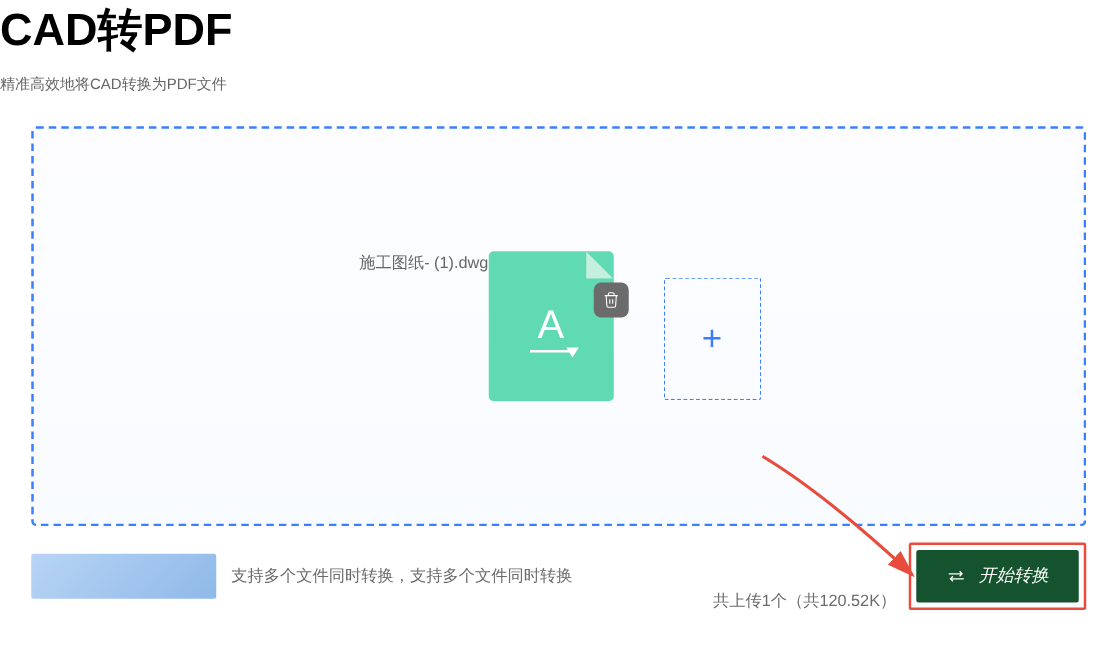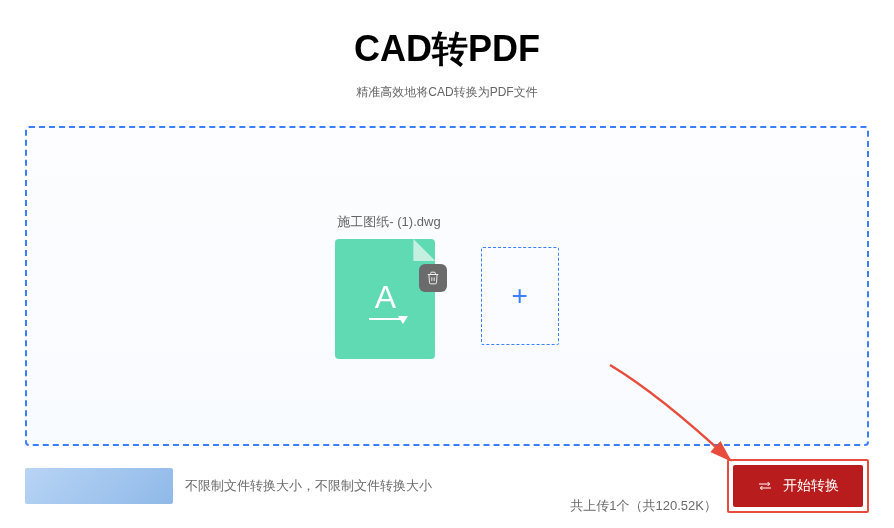--- a/index.html
+++ b/index.html
@@ -9,22 +9,21 @@
     }
     body {
       font-family: "Microsoft YaHei", Arial, sans-serif;
       background: #ffffff;
       width: 894px;
       height: 528px;
       position: relative;
       overflow: hidden;
     }
     .header {
-      text-align: center;
-      padding-top: 25px;
+      text-align: left;
     }
     .title {
       font-size: 36px;
       font-weight: bold;
       color: #000000;
       margin-bottom: 10px;
     }
     .subtitle {
       font-size: 12px;
       color: #666666;
@@ -36,21 +35,21 @@
       height: 320px;
       background: linear-gradient(to bottom, #fdfdff, #f8fbff);
       position: relative;
       display: flex;
       align-items: center;
       justify-content: center;
       gap: 40px;
     }
     .file-card {
       display: flex;
-      flex-direction: column;
+      flex-direction: row;
       align-items: flex-start;
       position: relative;
       justify-content: flex-end;
     }
     .file-name {
       font-size: 13px;
       color: #666666;
       margin-bottom: 8px;
       padding-left: 2px;
     }
@@ -158,30 +157,31 @@
       color: #6b6b6b;
       margin-right: 10px;
       margin-top: 40px;
     }
     .convert-btn-box {
       border: 2px solid #e74c3c;
       padding: 4px;
       border-radius: 2px;
     }
     .convert-btn {
-      background: #b91c1c;
+      background: #14532d;
       color: white;
       border: none;
       padding: 12px 24px;
       font-size: 14px;
       cursor: pointer;
       display: flex;
       align-items: center;
       gap: 10px;
       border-radius: 2px;
+      font-style: italic;
     }
     .convert-btn svg {
       width: 16px;
       height: 14px;
       stroke: white;
       fill: none;
       stroke-width: 1.5;
     }
     .arrow-annotation {
       position: absolute;
@@ -219,21 +219,21 @@
   </div>
 
   <div class="add-card">
     <span class="plus">+</span>
   </div>
 
 </div>
 
 <div class="footer">
   <div class="footer-left-box"></div>
-  <div class="footer-text">不限制文件转换大小，不限制文件转换大小</div>
+  <div class="footer-text">支持多个文件同时转换，支持多个文件同时转换</div>
   <div class="footer-stats">共上传1个（共120.52K）</div>
   <div class="convert-btn-box">
     <button class="convert-btn">
       <svg viewBox="0 0 24 16">
         <path d="M3 5h16M16 2l3 3-3 3M21 11H5M8 8l-3 3 3 3"></path>
       </svg>
       <span>开始转换</span>
     </button>
   </div>
 </div>

